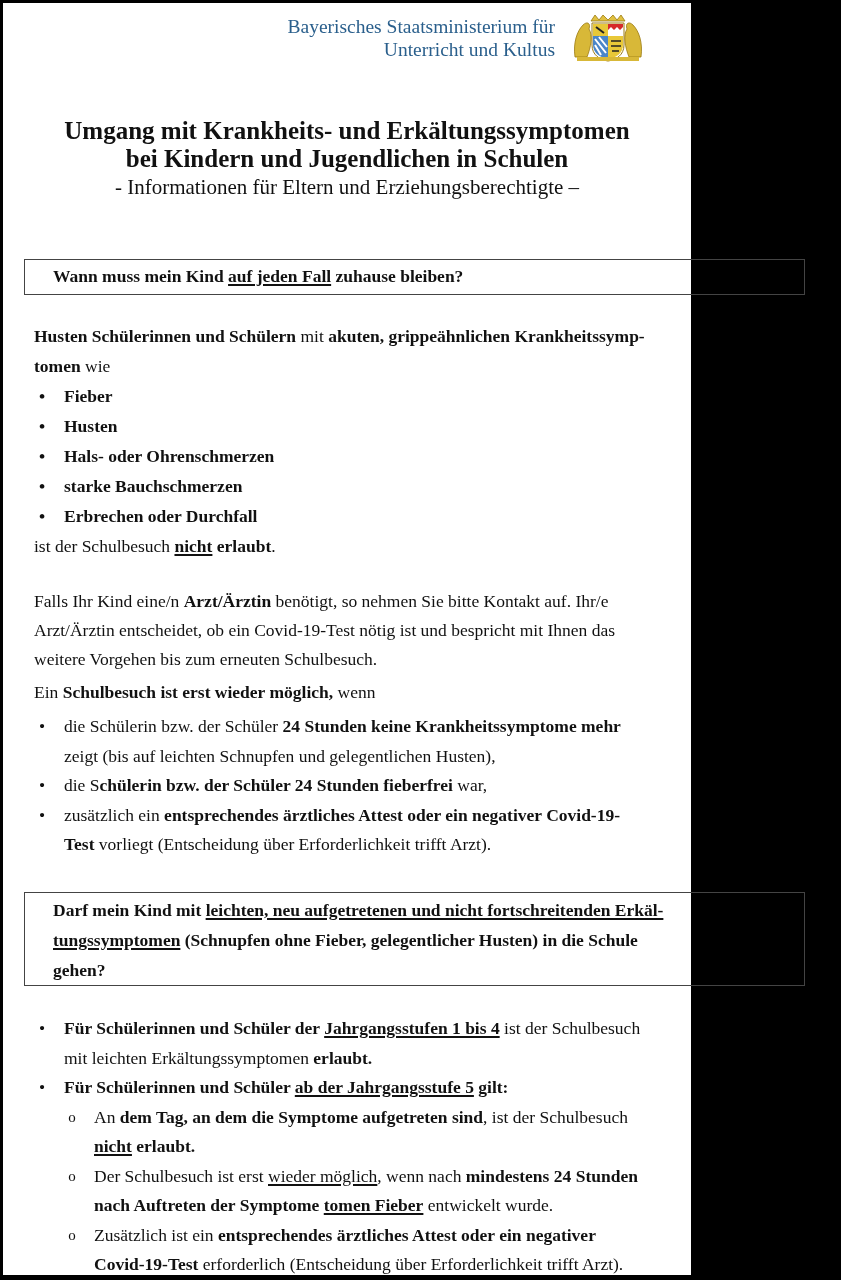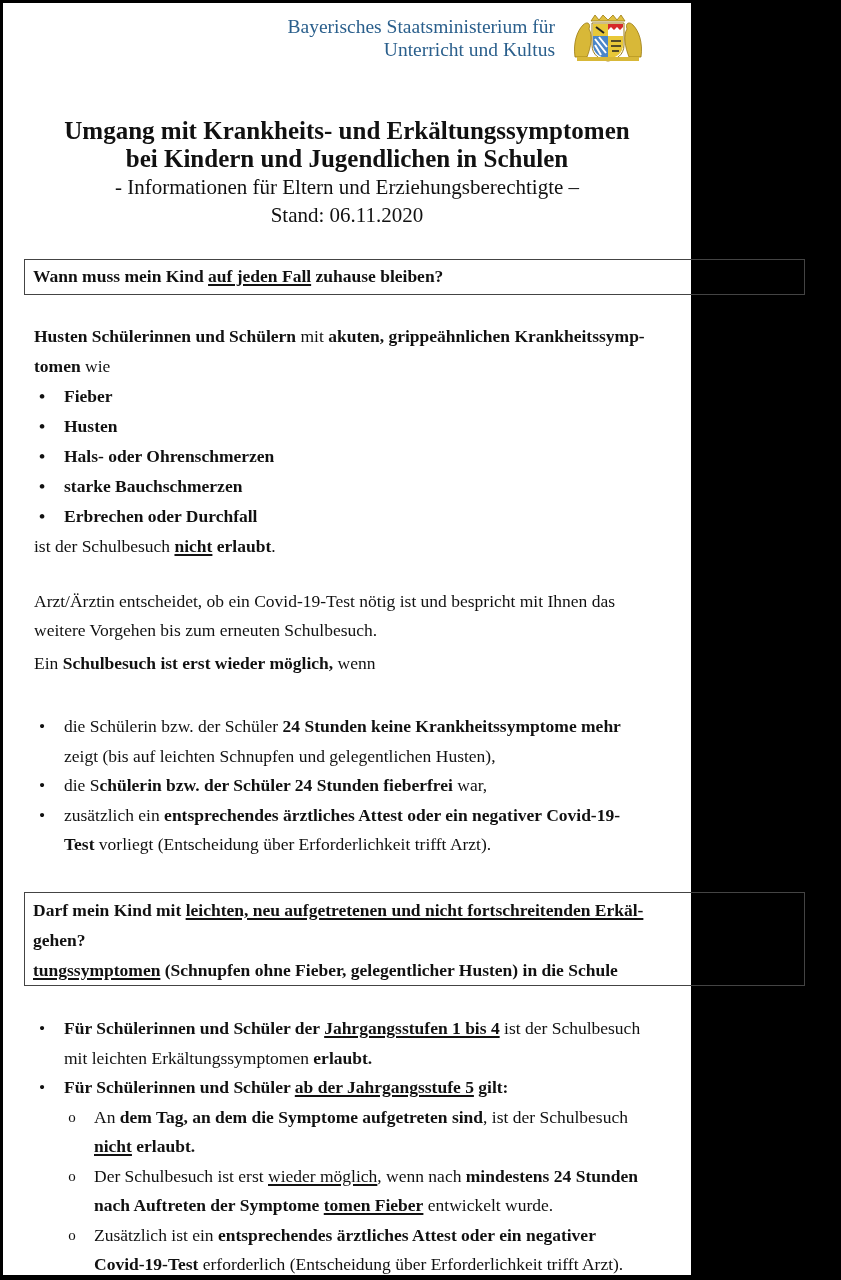--- a/index.html
+++ b/index.html
@@ -10,21 +10,21 @@
       font-family: Liberation Serif, serif;
     }
     .header { position: absolute; right: 46px; top: 10px; display: flex; align-items: center; }
     .ministry { text-align: right; color: #2a5f8c; font-size: 19.5px; line-height: 23px; margin-right: 16px; }
     .crest { width: 74px; height: 50px; }
     .title-block { position: absolute; left: 0; right: 0; top: 114px; text-align: center; }
     .title-line { font-weight: bold; font-size: 25px; line-height: 28px; }
     .sub-line { font-size: 21px; line-height: 28px; }
     .qbox {
       position: absolute; left: 21px; width: 781px; border: 1.5px solid #444;
-      box-sizing: border-box; padding: 0 8px; font-weight: bold; font-size: 17.5px;
+      box-sizing: border-box; padding: 0 28px; font-weight: bold; font-size: 17.5px;
     }
     .q1 { top: 256px; height: 36px; line-height: 32px; }
     .q2 { top: 889px; height: 94px; line-height: 30px; padding-top: 2px; }
     .u { text-decoration: underline; text-decoration-thickness: 1.5px; text-underline-offset: 2px; }
     .b { font-weight: bold; }
     .txt { position: absolute; left: 31px; width: 770px; font-size: 17.5px; line-height: 30px; }
     .li { position: relative; padding-left: 30px; }
     .li .bul { position: absolute; left: 0; top: 0; width: 16px; text-align: center; }
     .li2 { position: relative; padding-left: 60px; }
     .li2 .bul { position: absolute; left: 31px; top: 0; width: 14px; text-align: center; font-size: 15px; }
@@ -53,54 +53,54 @@
       <path d="M37 23 H52 V32 C52 40 45 45 37 46 Z" fill="#e8c838"></path>
       <path d="M40 28 H50 M40 33 H50 M41 38 H48" stroke="#222" stroke-width="1.5"></path>
       <rect x="6" y="44" width="62" height="4" fill="#d8b838"></rect>
     </svg>
   </div>
 
   <div class="title-block">
     <div class="title-line">Umgang mit Krankheits- und Erkältungssymptomen</div>
     <div class="title-line">bei Kindern und Jugendlichen in Schulen</div>
     <div class="sub-line">- Informationen für Eltern und Erziehungsberechtigte –</div>
-    <div class="sub-line">Stand: 06.11.2020</div>
   </div>
 
   <div class="qbox q1"><span>Wann muss mein Kind </span><span class="u">auf jeden Fall</span><span> zuhause bleiben?</span></div>
 
   <div class="txt" style="top: 318px;">
     <div><span class="b">Husten Schülerinnen und Schülern</span><span> mit </span><span class="b">akuten, grippeähnlichen Krankheitssymp-</span></div>
     <div><span class="b">tomen</span><span> wie</span></div>
     <div>
       <div class="li b"><span class="bul">•</span><span>Fieber</span></div>
       <div class="li b"><span class="bul">•</span><span>Husten</span></div>
       <div class="li b"><span class="bul">•</span><span>Hals- oder Ohrenschmerzen</span></div>
       <div class="li b"><span class="bul">•</span><span>starke Bauchschmerzen</span></div>
       <div class="li b"><span class="bul">•</span><span>Erbrechen oder Durchfall</span></div>
     </div>
     <div><span>ist der Schulbesuch </span><span class="b u">nicht</span><span class="b"> erlaubt</span><span>.</span></div>
   </div>
 
   <div class="txt" style="top: 584px; line-height: 29px;">
+    <div><span>Falls Ihr Kind eine/n </span><span class="b">Arzt/Ärztin</span><span> benötigt, so nehmen Sie bitte Kontakt auf. Ihr/e</span></div>
     <div>Arzt/Ärztin entscheidet, ob ein Covid-19-Test nötig ist und bespricht mit Ihnen das</div>
     <div>weitere Vorgehen bis zum erneuten Schulbesuch.</div>
     <div style="margin-top: 4px;"><span>Ein </span><span class="b">Schulbesuch ist erst wieder möglich,</span><span> wenn</span></div>
   </div>
 
   <div class="txt" style="top: 709px; line-height: 29.5px;">
     <div class="li"><span class="bul">•</span><span>die Schülerin bzw. der Schüler </span><span class="b">24 Stunden keine Krankheitssymptome mehr</span><br><span>zeigt (bis auf leichten Schnupfen und gelegentlichen Husten),</span></div>
     <div class="li"><span class="bul">•</span><span>die S</span><span class="b">chülerin bzw. der Schüler 24 Stunden fieberfrei</span><span> war,</span></div>
     <div class="li"><span class="bul">•</span><span>zusätzlich ein </span><span class="b">entsprechendes ärztliches Attest oder ein negativer Covid-19-</span><br><span class="b">Test</span><span> vorliegt (Entscheidung über Erforderlichkeit trifft Arzt).</span></div>
   </div>
 
   <div class="qbox q2">
     <div><span>Darf mein Kind mit </span><span class="u">leichten, neu aufgetretenen und nicht fortschreitenden Erkäl-</span></div>
+    <div><span class="u">tungssymptomen</span><span> (Schnupfen ohne Fieber, gelegentlicher Husten) in die Schule</span></div>
     <div>gehen?</div>
-    <div><span class="u">tungssymptomen</span><span> (Schnupfen ohne Fieber, gelegentlicher Husten) in die Schule</span></div>
   </div>
 
   <div class="txt" style="top: 1011px; line-height: 29.5px;">
     <div class="li"><span class="bul">•</span><span class="b">Für Schülerinnen und Schüler der </span><span class="b u">Jahrgangsstufen 1 bis 4</span><span> ist der Schulbesuch</span><br><span>mit leichten Erkältungssymptomen </span><span class="b">erlaubt.</span></div>
     <div class="li"><span class="bul">•</span><span class="b">Für Schülerinnen und Schüler </span><span class="b u">ab der Jahrgangsstufe 5</span><span class="b"> gilt:</span></div>
     <div class="li2"><span class="bul">o</span><span>An </span><span class="b">dem Tag, an dem die Symptome aufgetreten sind</span><span>, ist der Schulbesuch</span><br><span class="b u">nicht</span><span class="b"> erlaubt.</span></div>
     <div class="li2"><span class="bul">o</span><span>Der Schulbesuch ist erst </span><span class="u">wieder möglich</span><span>, wenn nach </span><span class="b">mindestens 24 Stunden</span><br><span class="b">nach Auftreten der Symptome </span><span class="b u">tomen Fieber</span><span> entwickelt wurde.</span></div>
     <div class="li2"><span class="bul">o</span><span>Zusätzlich ist ein </span><span class="b">entsprechendes ärztliches Attest oder ein negativer</span><br><span class="b">Covid-19-Test</span><span> erforderlich (Entscheidung über Erforderlichkeit trifft Arzt).</span></div>
   </div>
 

